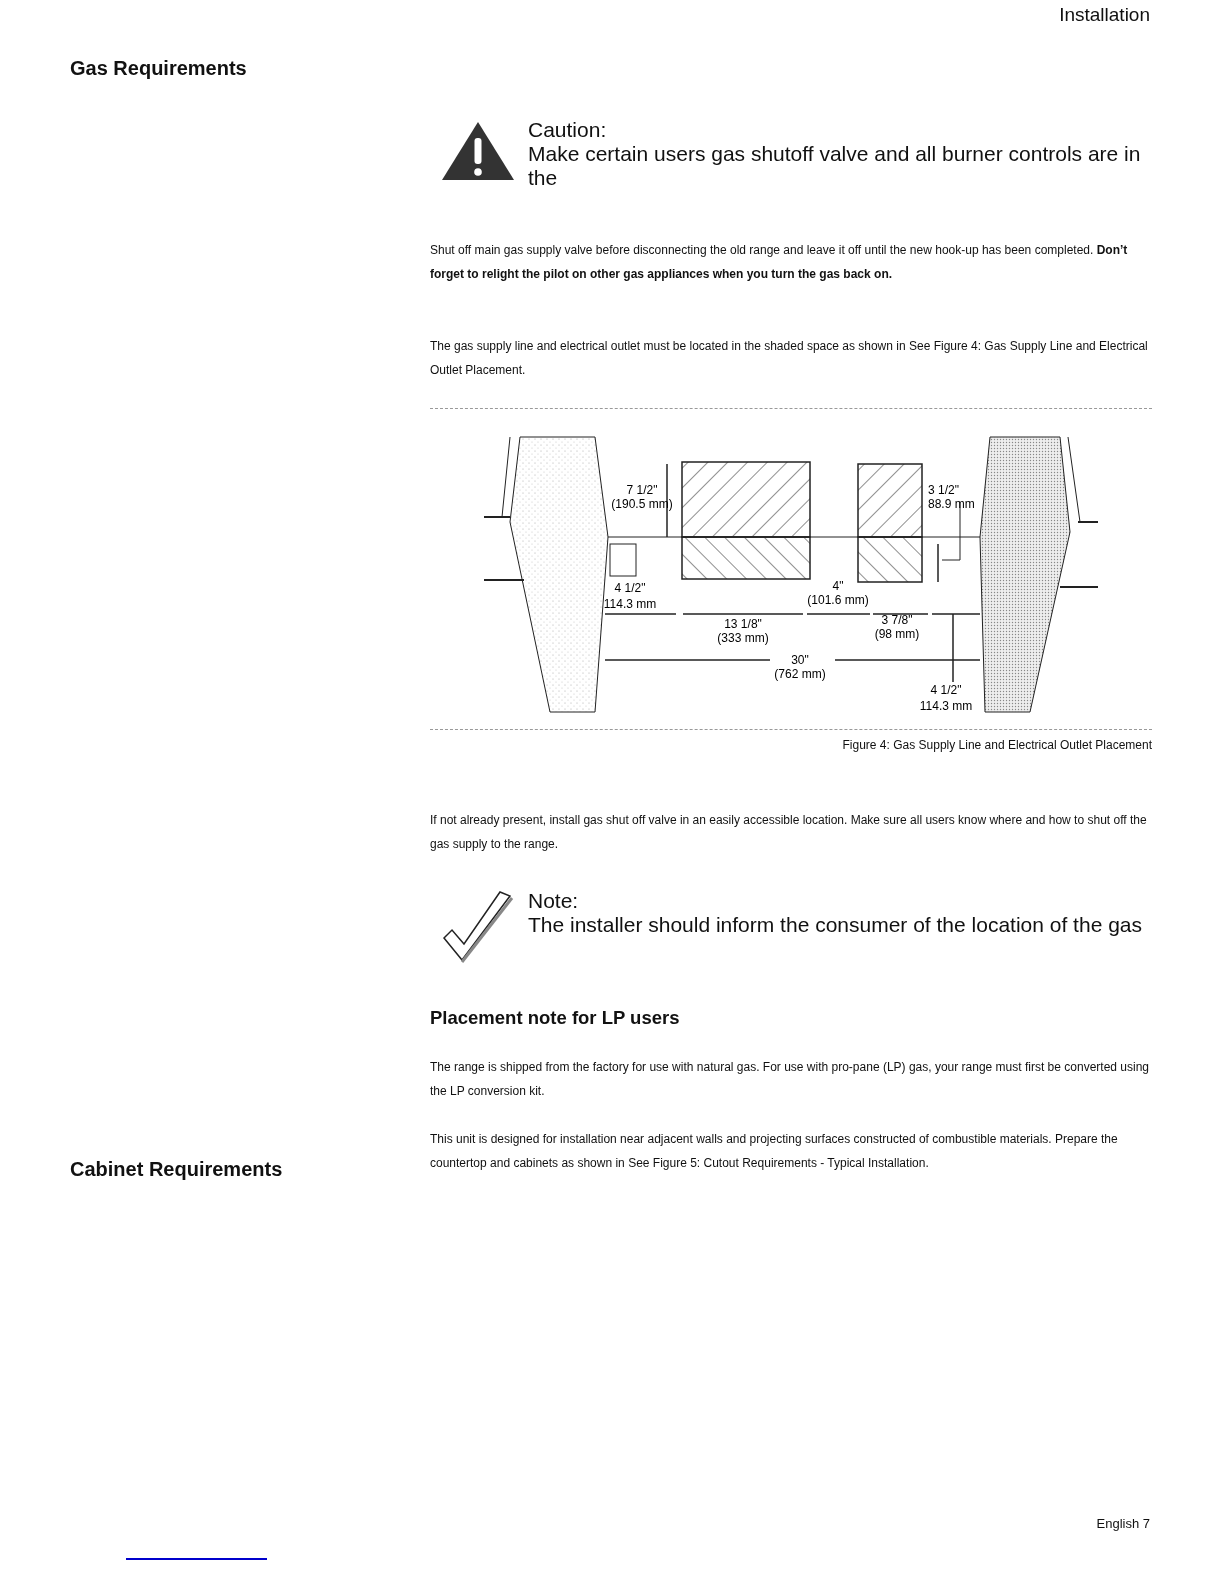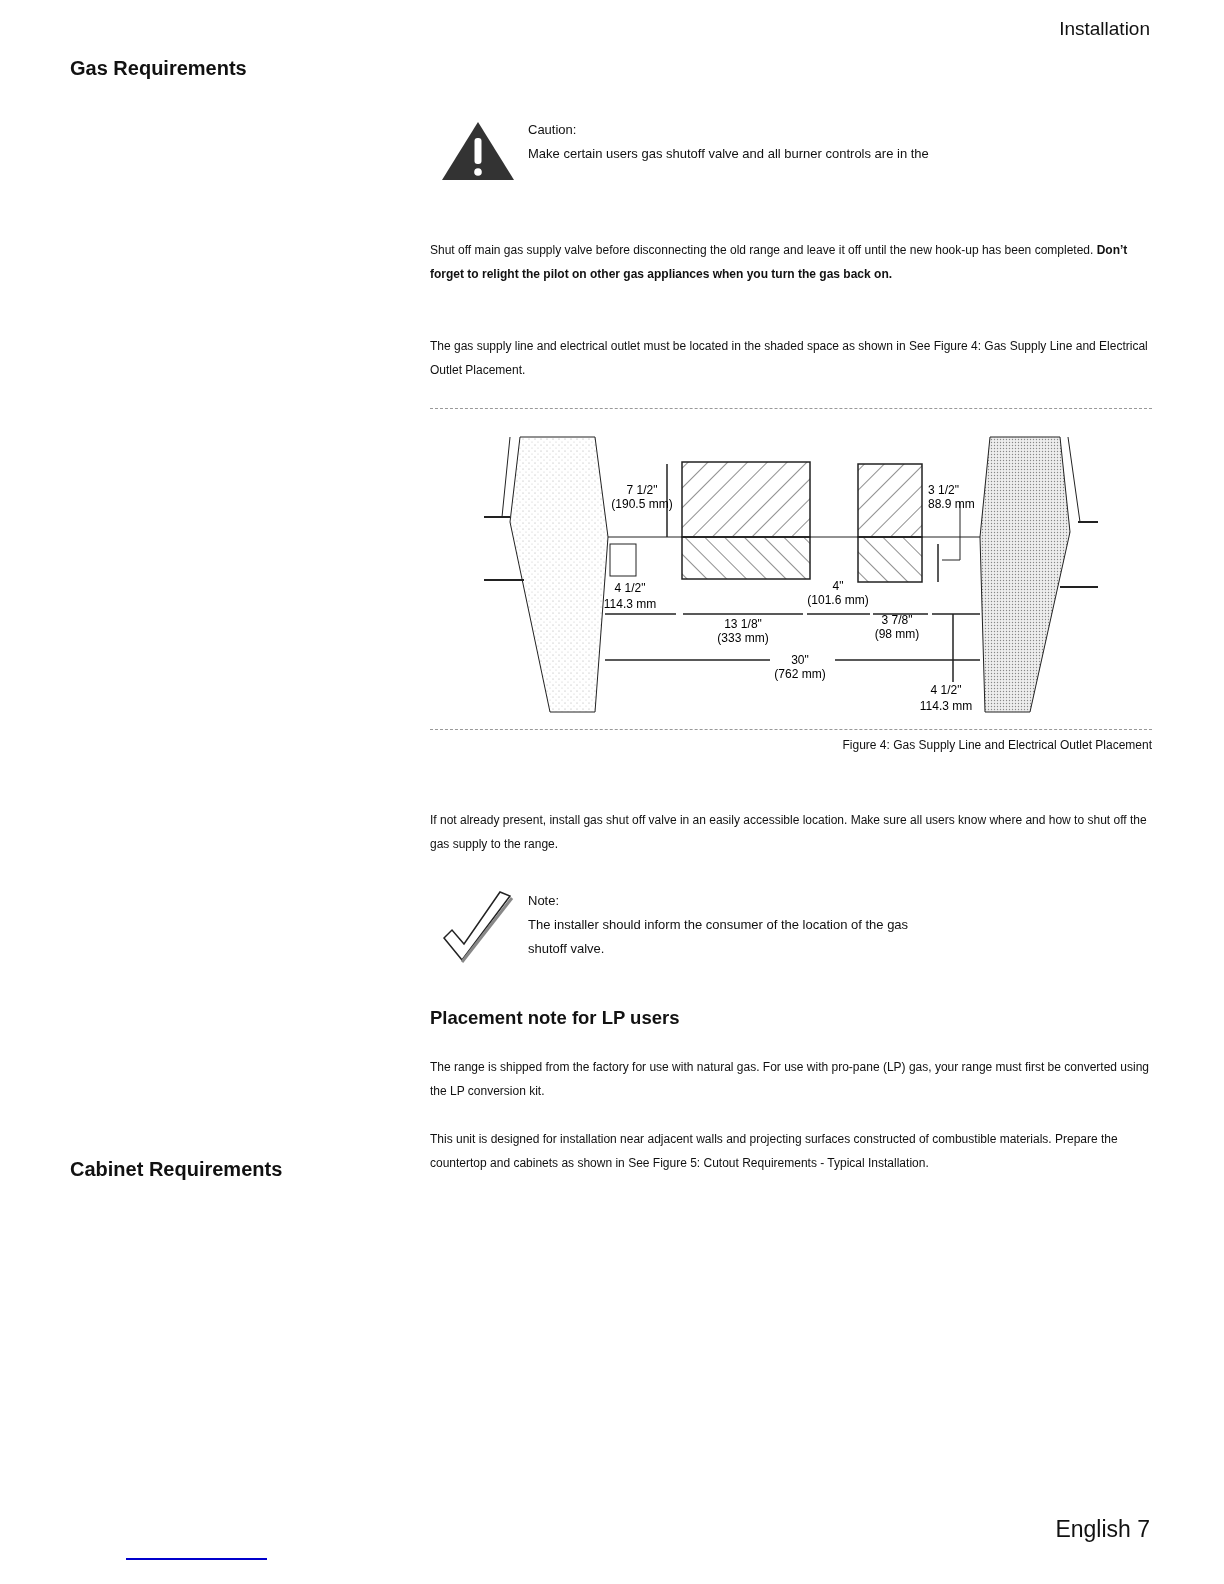--- a/index.html
+++ b/index.html
@@ -1,28 +1,28 @@
 <!DOCTYPE html>
 <html><head>
 <meta charset="utf-8">
 <style>
   html, body { margin: 0; padding: 0; background: #ffffff; }
   body { width: 1224px; height: 1584px; position: relative; overflow: hidden;
          font-family: "Liberation Sans", sans-serif; color: #111; }
   .abs { position: absolute; }
-  .header-right { right: 74px; top: 18px; font-size: 19px; text-align: center; }
+  .header-right { right: 74px; top: 4px; font-size: 19px; text-align: center; }
   .side-head { left: 70px; font-size: 20px; font-weight: bold; }
   .body-text { left: 430px; width: 730px; font-size: 12px; line-height: 24px; }
   .body-text b { font-weight: bold; }
   .notice-icon { left: 440px; }
-  .notice-text { left: 528px; width: 630px; font-size: 13px; line-height: 24px; }
+  .notice-text { left: 528px; width: 630px; font-size: 21px; line-height: 24px; }
   .dotted { left: 430px; width: 722px; height: 0; border-top: 1px dashed #999; }
   .fig-caption { right: 72px; font-size: 12px; font-weight: normal; }
   .subhead { left: 430px; font-size: 18.5px; font-weight: bold; }
-  .footer { right: 74px; top: 1516px; font-size: 23px; }
+  .footer { right: 74px; top: 1516px; font-size: 13px; }
   .footer-link { left: 126px; top: 1558px; width: 141px; height: 0; border-top: 2px solid #0000cc; }
   .diagram { left: 480px; top: 432px; width: 620px; height: 290px; }
 </style>
 </head>
 <body>
 
 <div class="abs header-right">Installation</div>
 
 <div class="abs side-head" style="top:57px;">Gas Requirements</div>
 
@@ -124,21 +124,20 @@
 
 <div class="abs notice-icon" style="top:888px;">
   <svg width="80" height="80" viewBox="0 0 80 80">
     <path d="M4,50 L22,72 L70,8 L60,4 L24,56 L12,42 Z" fill="#fff" stroke="#222" stroke-width="1.5"></path>
     <path d="M22,74 L72,10" stroke="#888" stroke-width="3"></path>
   </svg>
 </div>
 <div class="abs notice-text" style="top:889px;">
   <div>Note:</div>
   <div>The installer should inform the consumer of the location of the gas</div>
-  <div>shutoff valve.</div>
 </div>
 
 <div class="abs subhead" style="top:1007px;">Placement note for LP users</div>
 
 <div class="abs body-text" style="top:1055px;">The range is shipped from the factory for use with natural gas. For use with pro-pane (LP) gas, your range must first be converted using the LP conversion kit.</div>
 
 <div class="abs side-head" style="top:1127px;margin-top:31px;">Cabinet Requirements</div>
 <div class="abs body-text" style="top:1127px;">This unit is designed for installation near adjacent walls and projecting surfaces constructed of combustible materials. Prepare the countertop and cabinets as shown in See Figure 5: Cutout Requirements - Typical Installation.</div>
 
 <div class="abs footer">English 7</div>

